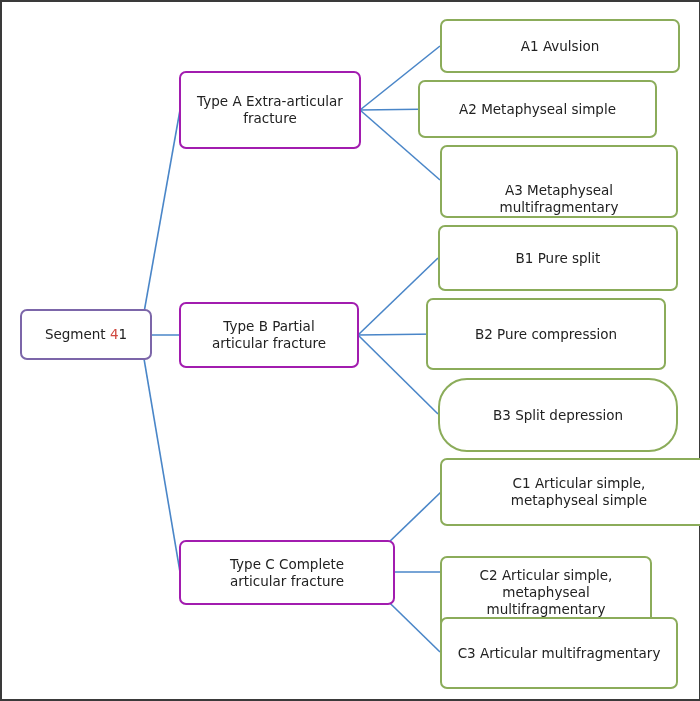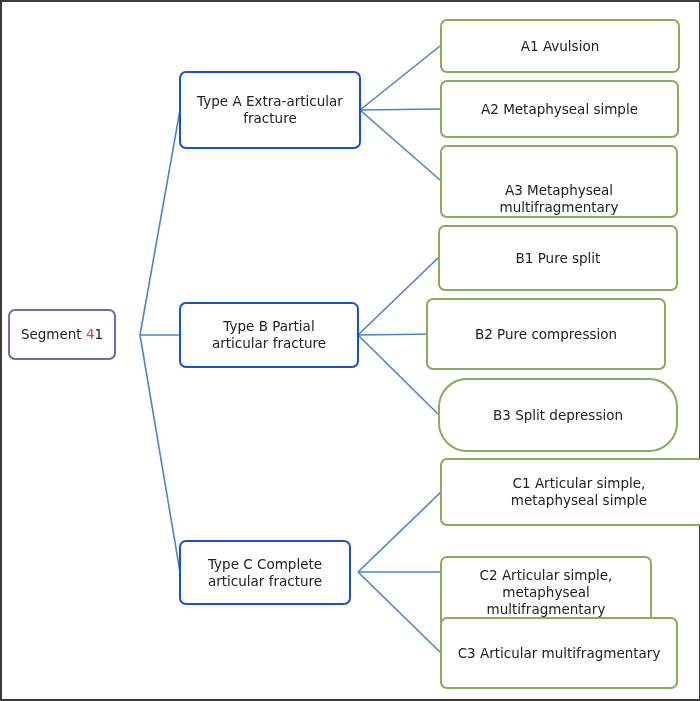--- a/index.html
+++ b/index.html
@@ -1,21 +1,21 @@
 <!DOCTYPE html>
 <html><head>
 <meta charset="utf-8">
 <style>
   html, body { margin: 0; padding: 0; background: #ffffff; }
   body { width: 700px; height: 701px; position: relative; overflow: hidden; font-family: "DejaVu Sans", sans-serif; }
   #frame { position: absolute; left: 0; top: 0; width: 700px; height: 701px; box-sizing: border-box; border: 2px solid #3a3a3a; border-right-width: 1px; border-bottom-width: 2px; background: #fff; }
   svg#links { position: absolute; left: 0; top: 0; width: 700px; height: 701px; }
   .node { position: absolute; box-sizing: border-box; background: #fff; border-radius: 7px; display: flex; align-items: center; justify-content: center; text-align: center; font-size: 13.5px; line-height: 17px; color: #222; padding: 0 2px; }
   .root { border: 2px solid #7c66a9; }
-  .level1 { border: 2px solid #1d4ed8; }
+  .level1 { border: 2px solid #a21caf; }
   .level2 { border: 2px solid #8bac5a; }
   .accent { color: #d0483f; }
 </style>
 </head>
 <body>
 
 <div id="frame"></div>
 
 <svg id="links" viewBox="0 0 700 701">
   <g stroke="#4a86c8" stroke-width="1.6" fill="none">
@@ -27,38 +27,38 @@
     <line x1="360" y1="110" x2="440" y2="180"></line>
     <line x1="358" y1="335" x2="438" y2="258"></line>
     <line x1="358" y1="335" x2="438" y2="334"></line>
     <line x1="358" y1="335" x2="438" y2="414"></line>
     <line x1="358" y1="572" x2="441" y2="492"></line>
     <line x1="358" y1="572" x2="440" y2="572"></line>
     <line x1="358" y1="572" x2="440" y2="652"></line>
   </g>
 </svg>
 
-<div class="node root" style="left:8px; top:309px; width:108px; height:51px;">
+<div class="node root" style="left:20px; top:309px; width:132px; height:51px;">
   <span><span>Segment </span><span class="accent">4</span><span>1</span></span>
 </div>
 
 <div class="node level1" style="left:179px; top:71px; width:182px; height:78px;">
   <span style="max-width:150px;">Type A Extra-articular fracture</span>
 </div>
 <div class="node level1" style="left:179px; top:302px; width:180px; height:66px;">
   <span style="max-width:150px;">Type B Partial articular fracture</span>
 </div>
-<div class="node level1" style="left:179px; top:540px; width:172px; height:65px;">
+<div class="node level1" style="left:179px; top:540px; width:216px; height:65px;">
   <span style="max-width:170px;">Type C Complete articular fracture</span>
 </div>
 
 <div class="node level2" style="left:440px; top:19px; width:240px; height:54px;">
   <span>A1 Avulsion</span>
 </div>
-<div class="node level2" style="left:440px; top:80px; width:239px; height:58px;">
+<div class="node level2" style="left:418px; top:80px; width:239px; height:58px;">
   <span>A2 Metaphyseal simple</span>
 </div>
 <div class="node level2" style="left:440px; top:145px; width:238px; height:73px;align-items:flex-end;">
   <span>A3 Metaphyseal multifragmentary</span>
 </div>
 
 <div class="node level2" style="left:438px; top:225px; width:240px; height:66px;align-items:center;">
   <span>B1 Pure split</span>
 </div>
 <div class="node level2" style="left:426px; top:298px; width:240px; height:72px;">

